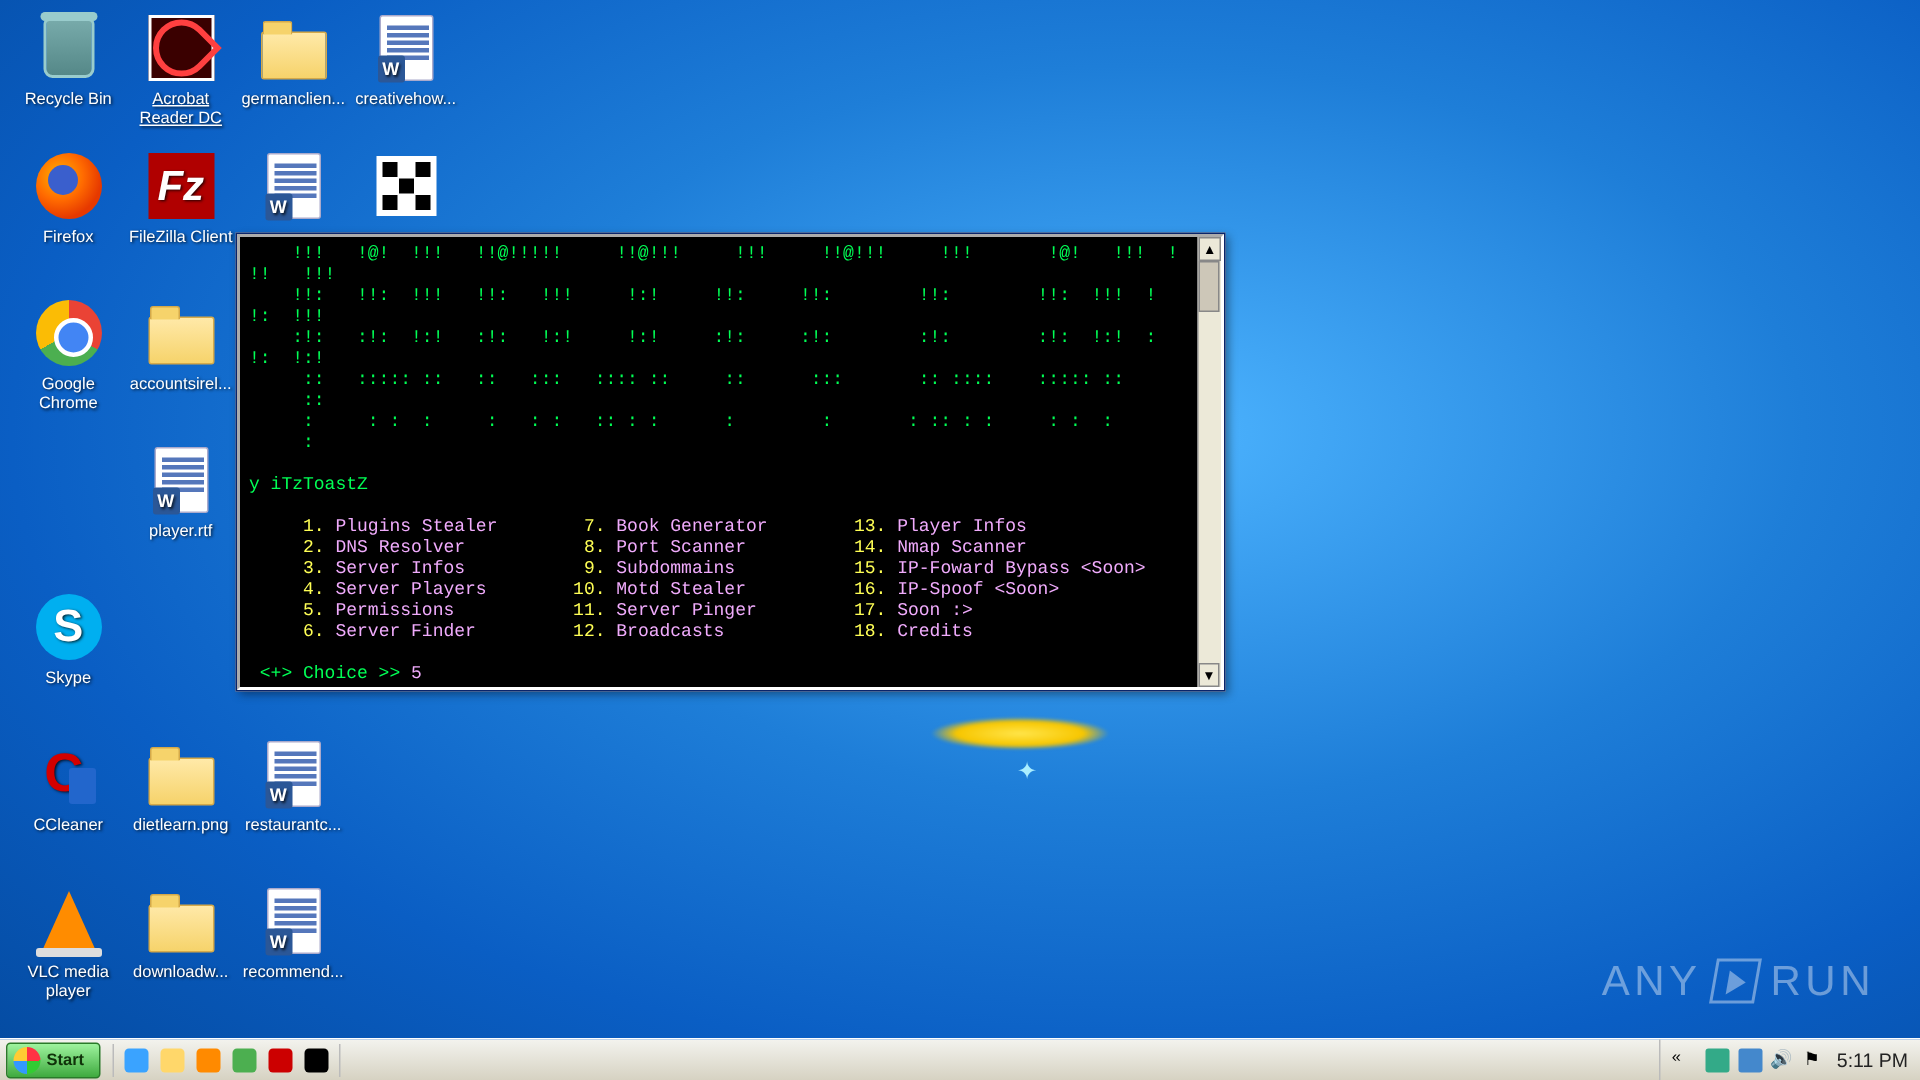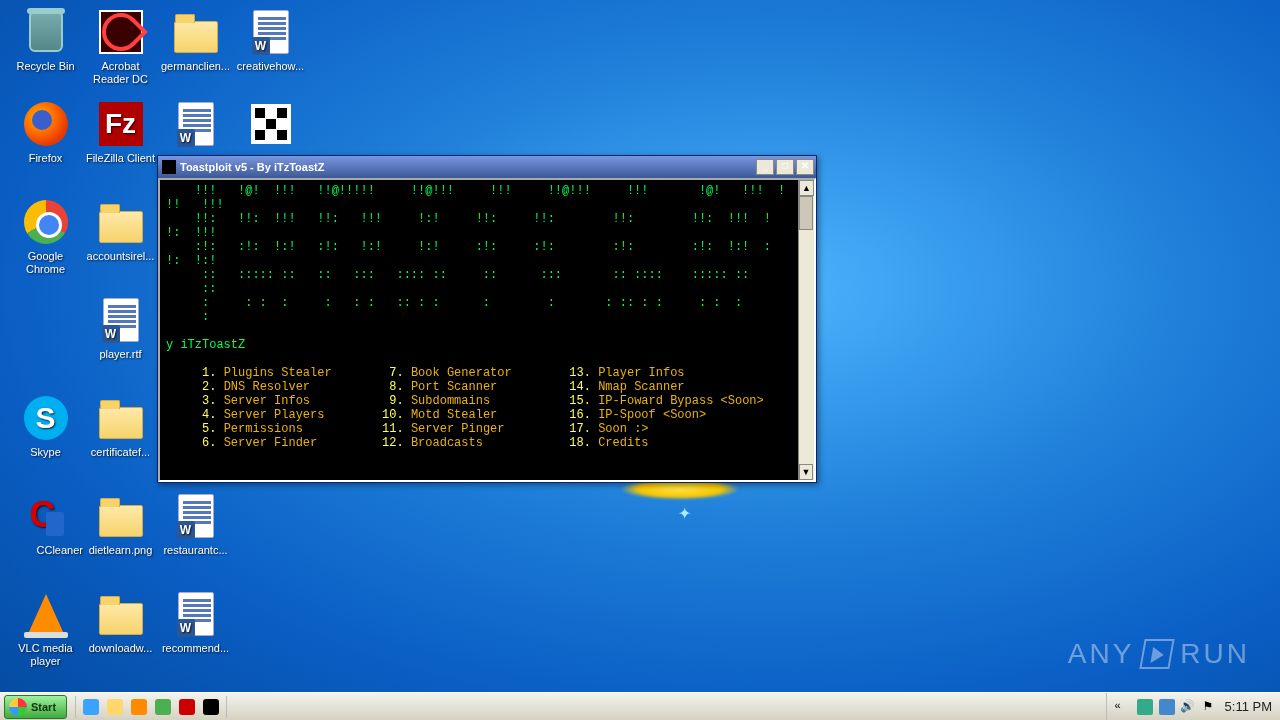--- a/index.html
+++ b/index.html
@@ -35,21 +35,21 @@
 .bin:before{content:"";position:absolute;top:-6px;left:-4px;width:38px;height:6px;background:#9cc;border-radius:3px;}
 .acrobat{width:44px;height:44px;background:#3a0000;border:2px solid #fff;display:flex;align-items:center;justify-content:center;}
 .acrobat:after{content:"";width:30px;height:30px;border:4px solid #ff4040;border-radius:50% 0 50% 50%;transform:rotate(45deg);}
 .doc{width:36px;height:44px;background:#fff;border:1px solid #aac;position:relative;border-radius:2px;}
 .doc:before{content:"";position:absolute;top:6px;left:4px;width:28px;height:3px;background:#5577bb;box-shadow:0 5px 0 #5577bb,0 10px 0 #5577bb,0 15px 0 #5577bb,0 20px 0 #5577bb;}
 .doc:after{content:"W";position:absolute;bottom:-2px;left:-2px;width:18px;height:18px;background:#2b5797;color:#fff;font-size:12px;font-weight:bold;text-align:center;line-height:18px;border-radius:2px;}
 .folder{width:44px;height:32px;background:linear-gradient(#ffe9a8,#f6d36b);border:1px solid #d4a94a;border-radius:2px;position:relative;margin-top:10px;}
 .folder:before{content:"";position:absolute;top:-8px;left:0;width:18px;height:8px;background:#f6d36b;border:1px solid #d4a94a;border-bottom:none;border-radius:2px 2px 0 0;}
 .firefox{width:44px;height:44px;border-radius:50%;background:radial-gradient(circle at 35% 35%,#ffb300,#ff6a00 40%,#e63900 70%);position:relative;overflow:hidden;}
 .firefox:after{content:"";position:absolute;top:8px;left:8px;width:20px;height:20px;border-radius:50%;background:#3a5fcd;}
-.filezilla{width:44px;height:44px;background:#b00000;display:flex;align-items:center;justify-content:center;color:#fff;font-size:28px;font-weight:bold;}
+.filezilla{width:44px;height:44px;background:#b00000;display:flex;align-items:center;justify-content:center;color:#fff;font-size:28px;font-weight:bold;font-style:italic;}
 .chrome{width:44px;height:44px;border-radius:50%;background:conic-gradient(#ea4335 0 120deg,#4caf50 120deg 240deg,#fbbc05 240deg 360deg);position:relative;}
 .chrome:after{content:"";position:absolute;top:12px;left:12px;width:20px;height:20px;border-radius:50%;background:#4285f4;border:3px solid #fff;}
 .opera{width:40px;height:44px;border-radius:50%/55%;background:radial-gradient(circle at 35% 30%,#ff6a6a,#cc0000 60%,#800000);position:relative;}
 .opera:after{content:"";position:absolute;top:8px;left:13px;width:14px;height:28px;border-radius:50%;background:#fff;}
 .skype{width:44px;height:44px;border-radius:50%;background:#00aff0;display:flex;align-items:center;justify-content:center;color:#fff;font-size:30px;font-weight:bold;}
 .ccleaner{width:44px;height:44px;position:relative;}
 .ccleaner:before{content:"C";position:absolute;font-size:36px;font-weight:bold;color:#d40000;left:6px;top:0;}
 .ccleaner:after{content:"";position:absolute;width:18px;height:24px;background:#2266cc;right:4px;bottom:2px;border-radius:2px;}
 .vlc{width:0;height:0;border-left:18px solid transparent;border-right:18px solid transparent;border-bottom:40px solid #ff8c00;position:relative;margin:0 auto;}
 .vlc:after{content:"";position:absolute;bottom:-44px;left:-22px;width:44px;height:6px;background:#ddd;border-radius:2px;}
@@ -87,21 +87,21 @@
   height:300px;
   overflow:hidden;
   white-space:pre;
 }
 .scrollbar{position:absolute;right:0;top:0;width:16px;height:100%;background:#ece9d8;border-left:1px solid #888;}
 .scrollbar .arr{height:16px;background:#ece9d8;border:1px solid #888;text-align:center;font-size:9px;line-height:14px;}
 .scrollbar .thumb{position:absolute;top:16px;width:14px;height:34px;background:#cdc7b8;border:1px solid #888;}
 .ascii{color:#00ff55;}
 .yel{color:#ffff55;}
 .grn{color:#00ff55;}
-.wht{color:#eab308;}
+.wht{color:#f0abfc;}
 
 
 .taskbar {
   position:absolute;left:0;bottom:0;width:100%;height:28px;
   background:linear-gradient(#f3f3ee,#d6d2c2);
   border-top:1px solid #fff;
   display:flex;align-items:center;
   font-size:11px;
 }
 .start{height:24px;padding:0 10px 0 4px;margin:0 4px;
@@ -128,21 +128,21 @@
 </head>
 <body>
 
 <div class="desktop" id="desktop">
     <div class="icon" style="left: 8px; top: 8px;">
       <div class="visual">
         <div class="bin"></div>
       </div>
       <span class="label">Recycle Bin</span>
     </div>
-    <div class="icon" style="left: 83px; top: 8px;">
+    <div class="icon" style="left: 83px; top: 8px; text-decoration: underline;">
       <div class="visual">
         <div class="acrobat"></div>
       </div>
       <span class="label">Acrobat Reader DC</span>
     </div>
     <div class="icon" style="left: 158px; top: 8px; text-align: center;">
       <div class="visual">
         <div class="folder"></div>
       </div>
       <span class="label">germanclien...</span>
@@ -194,27 +194,21 @@
         <div class="doc"></div>
       </div>
       <span class="label">player.rtf</span>
     </div>
     <div class="icon" style="left: 8px; top: 394px;">
       <div class="visual">
         <div class="skype">S</div>
       </div>
       <span class="label">Skype</span>
     </div>
-    <div class="icon" style="left: 83px; top: 394px;">
-      <div class="visual">
-        <div class="folder"></div>
-      </div>
-      <span class="label">certificatef...</span>
-    </div>
-    <div class="icon" style="left: 8px; top: 492px; text-align: right;">
+    <div class="icon" style="left: 8px; top: 492px;">
       <div class="visual">
         <div class="ccleaner"></div>
       </div>
       <span class="label">CCleaner</span>
     </div>
     <div class="icon" style="left: 83px; top: 492px;">
       <div class="visual">
         <div class="folder"></div>
       </div>
       <span class="label">dietlearn.png</span>
@@ -242,44 +236,35 @@
         <div class="doc"></div>
       </div>
       <span class="label">recommend...</span>
     </div>
   </div>
 
 <div class="glow"></div>
 <div class="sparkle">✦</div>
 
 <div class="window">
-  <div class="titlebar">
-    <span class="ticon"></span>
-    <span class="title">Toastploit v5 - By iTzToastZ</span>
-    <div class="winbtns">
-      <div class="winbtn">_</div>
-      <div class="winbtn">□</div>
-      <div class="winbtn">✕</div>
-    </div>
-  </div>
   <div class="console-wrap">
     <div class="console" id="console"><span class="ascii">    !!!   !@!  !!!   !!@!!!!!     !!@!!!     !!!     !!@!!!     !!!       !@!   !!!  !
 !!   !!!
     !!:   !!:  !!!   !!:   !!!     !:!     !!:     !!:        !!:        !!:  !!!  !
 !:  !!!
     :!:   :!:  !:!   :!:   !:!     !:!     :!:     :!:        :!:        :!:  !:!  :
 !:  !:!
      ::   ::::: ::   ::   :::   :::: ::     ::      :::       :: ::::    ::::: ::
      ::
      :     : :  :     :   : :   :: : :      :        :       : :: : :     : :  :
      :
 </span><div><span>                                                                                            </span></div><span class="grn">y iTzToastZ
 
 </span><div><span>    </span><span class="yel"> 1. </span><span class="wht">Plugins Stealer       </span><span class="yel"> 7. </span><span class="wht">Book Generator        </span><span class="yel">13. </span><span class="wht">Player Infos</span></div><div><span>    </span><span class="yel"> 2. </span><span class="wht">DNS Resolver          </span><span class="yel"> 8. </span><span class="wht">Port Scanner          </span><span class="yel">14. </span><span class="wht">Nmap Scanner</span></div><div><span>    </span><span class="yel"> 3. </span><span class="wht">Server Infos          </span><span class="yel"> 9. </span><span class="wht">Subdommains           </span><span class="yel">15. </span><span class="wht">IP-Foward Bypass &lt;Soon&gt;</span></div><div><span>    </span><span class="yel"> 4. </span><span class="wht">Server Players        </span><span class="yel">10. </span><span class="wht">Motd Stealer          </span><span class="yel">16. </span><span class="wht">IP-Spoof &lt;Soon&gt;</span></div><div><span>    </span><span class="yel"> 5. </span><span class="wht">Permissions           </span><span class="yel">11. </span><span class="wht">Server Pinger         </span><span class="yel">17. </span><span class="wht">Soon :&gt;</span></div><div><span>    </span><span class="yel"> 6. </span><span class="wht">Server Finder         </span><span class="yel">12. </span><span class="wht">Broadcasts            </span><span class="yel">18. </span><span class="wht">Credits</span></div><span>
-</span><span>
+</span><div><span class="grn"> &lt;+&gt; Choice &gt;&gt; </span><span class="wht">5</span></div><span>
 </span></div>
     <div class="scrollbar">
       <div class="arr">▲</div>
       <div class="thumb"></div>
       <div class="arr" style="position:absolute;bottom:0;width:14px">▼</div>
     </div>
   </div>
 </div>
 
 <div class="watermark">

